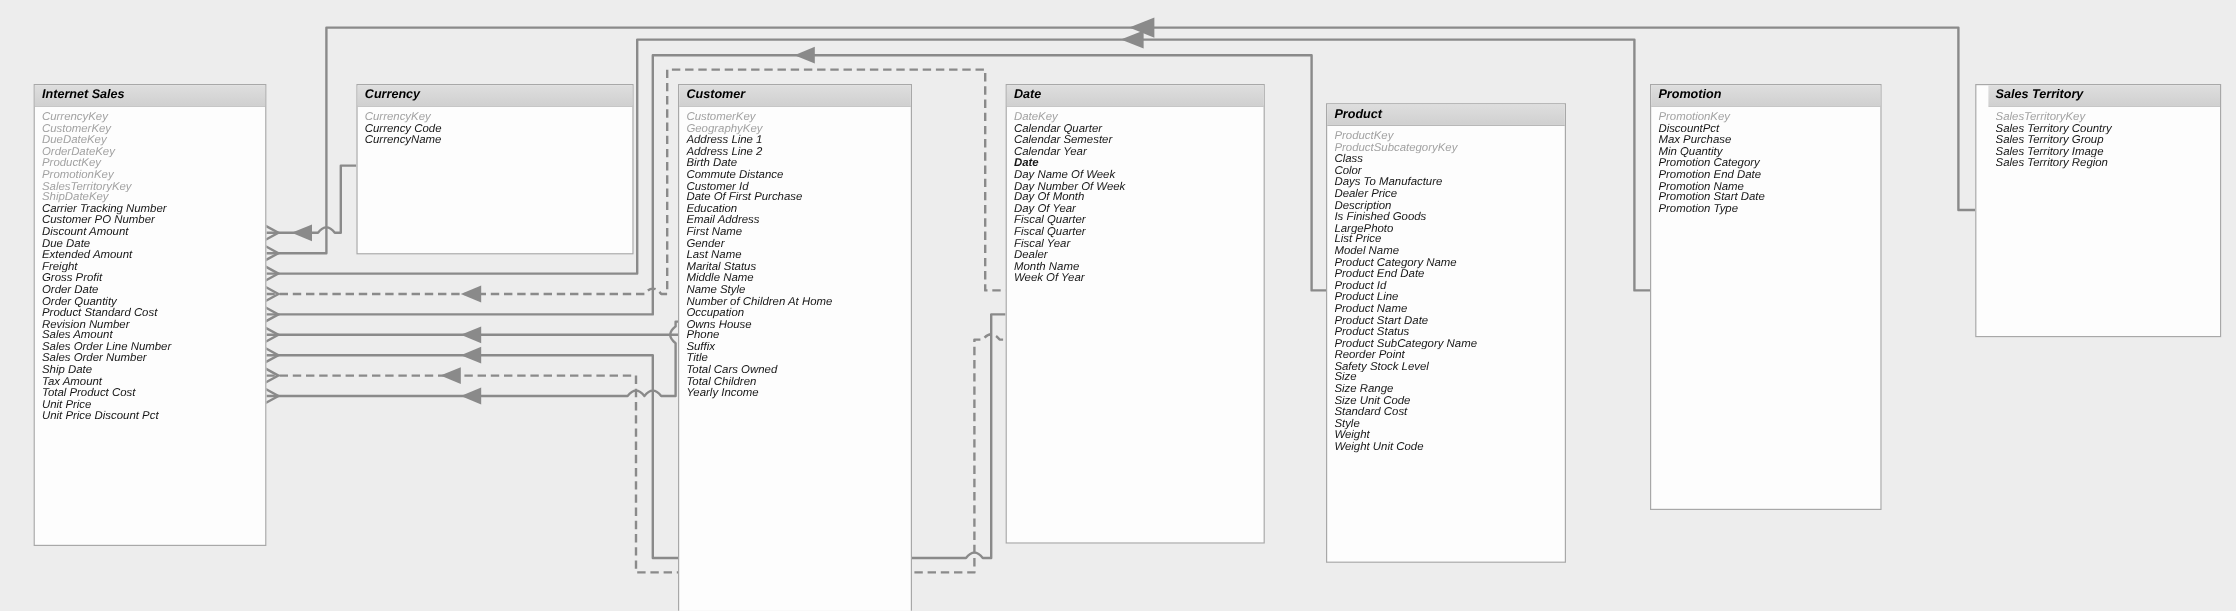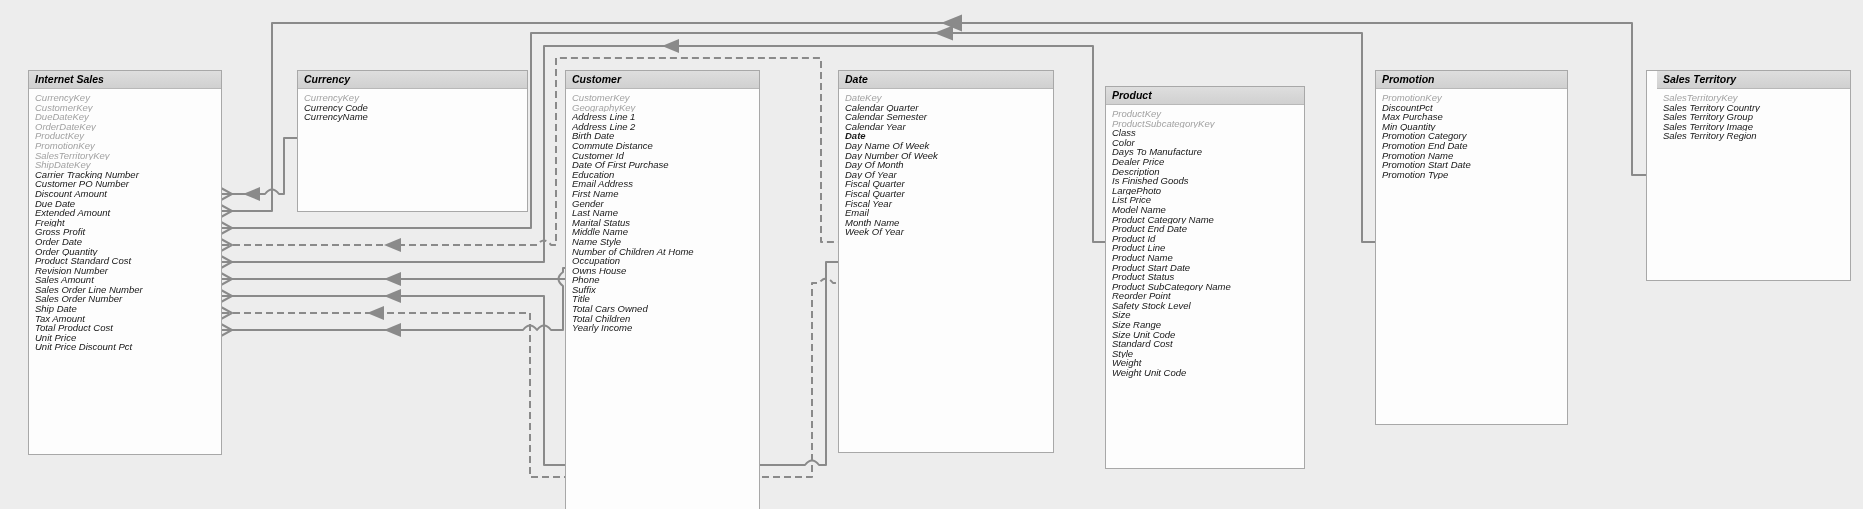--- a/index.html
+++ b/index.html
@@ -165,21 +165,21 @@
           <div class="fld">Calendar Semester</div>
           <div class="fld">Calendar Year</div>
           <div class="fld bold">Date</div>
           <div class="fld">Day Name Of Week</div>
           <div class="fld">Day Number Of Week</div>
           <div class="fld">Day Of Month</div>
           <div class="fld">Day Of Year</div>
           <div class="fld">Fiscal Quarter</div>
           <div class="fld">Fiscal Quarter</div>
           <div class="fld">Fiscal Year</div>
-          <div class="fld">Email</div>
+          <div class="fld">Dealer</div>
           <div class="fld">Month Name</div>
           <div class="fld">Week Of Year</div>
         </div>
       </div>
       <div class="tbl" style="left: 1105px; top: 70px; width: 200px; height: 383px; margin-top: 16px;">
         <div class="tbl-header"><span>Product</span></div>
         <div class="tbl-fields">
           <div class="fld muted">ProductKey</div>
           <div class="fld muted">ProductSubcategoryKey</div>
           <div class="fld">Class</div>

